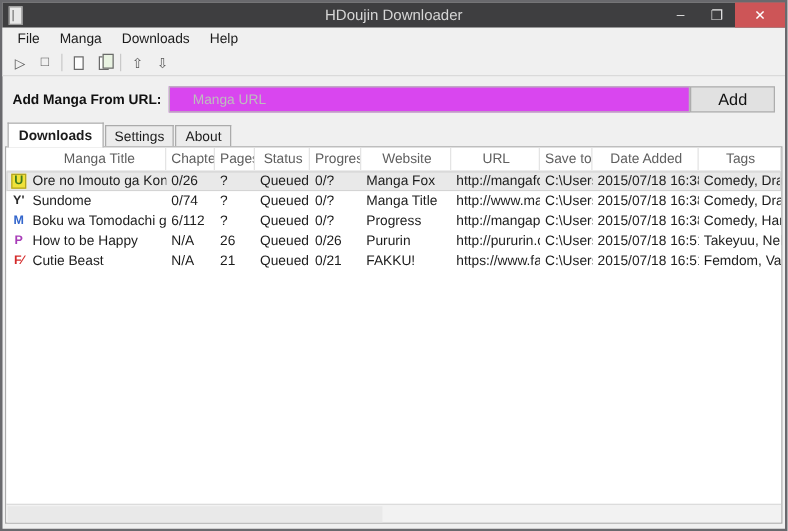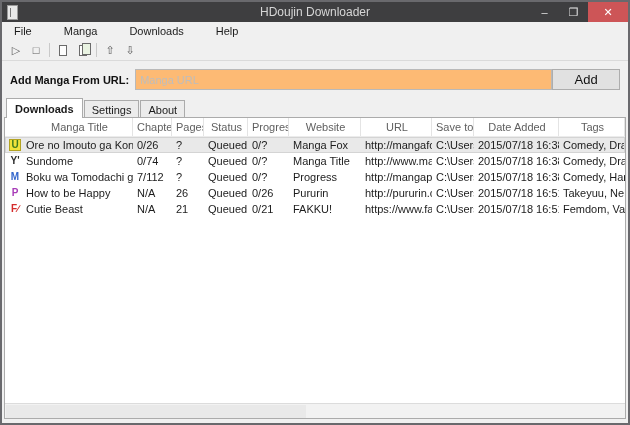--- a/index.html
+++ b/index.html
@@ -12,38 +12,38 @@
   .titlebar { height:20px; background:#3e3e40; display:flex; align-items:center; position:relative; flex:0 0 auto; }
   .app-icon { width:11px; height:15px; background:#e8e8e8; border:1px solid #9a9a9a; margin-left:5px; position:relative; }
   .app-icon::after { content:""; position:absolute; left:2px; top:2px; width:5px; height:9px; border-left:1px solid #777; }
   .title-text { position:absolute; left:0; right:0; text-align:center; color:#d6d6d6; font-size:12px; }
   .cap-btns { margin-left:auto; display:flex; height:100%; align-items:stretch; z-index:2; }
   .cap-btn { width:29px; display:flex; align-items:center; justify-content:center;
              color:#e3e3e3; font-size:11px; cursor:default; }
   .cap-close { width:40px; background:#cd5557; color:#fff; }
 
   
-  .menubar { height:18px; background:#f0f0f0; display:flex; align-items:center; padding-left:4px; flex:0 0 auto;gap:16px; }
+  .menubar { height:18px; background:#f0f0f0; display:flex; align-items:center; padding-left:4px; flex:0 0 auto; }
   .menu-item { font-size:11px; color:#1b1b1b; padding:2px 8px; }
 
   
   .toolbar { height:21px; background:#f0f0f0; display:flex; align-items:center; padding-left:4px;
              border-bottom:1px solid #dadada; flex:0 0 auto; }
   .tool-btn { width:20px; height:18px; display:flex; align-items:center; justify-content:center;
               color:#5a5a5a; font-size:11px; }
   .tool-sep { width:1px; height:14px; background:#c9c9c9; margin:0 3px; }
   .doc-shape { width:8px; height:11px; border:1px solid #6a6a6a; background:#fdfdfd; position:relative; }
   .doc-shape.stack::after { content:""; position:absolute; left:2px; top:-3px; width:7px; height:10px;
                             border:1px solid #6a6a6a; background:#e9f3e2; }
 
   
   .addbar { height:37px; display:flex; align-items:center; padding:0 8px; flex:0 0 auto; }
   .add-label { font-size:11px; font-weight:bold; color:#111; white-space:nowrap; }
-  .add-input { margin-left:6px; width:425px; height:21px; border:1px solid #b9b9b9; background:#fdba74;
-               font-family:"Liberation Sans", sans-serif; font-size:11px; color:#222; padding:0 4px; }
+  .add-input { margin-left:6px; width:425px; height:21px; border:1px solid #b9b9b9; background:#d946ef;
+               font-family:"Liberation Sans", sans-serif; font-size:11px; color:#222; padding:0 18px; }
   .add-input::placeholder { color:#bdbdbd; }
   .add-btn { width:69px; height:21px; background:#e1e1e1; border:1px solid #adadad;
              font-family:"Liberation Sans", sans-serif; font-size:13px; color:#111; }
 
   
   .tabstrip { display:flex; align-items:flex-end; padding-left:4px; height:19px; flex:0 0 auto; }
   .tab { font-size:11px; color:#1b1b1b; padding:3px 7px 2px; border:1px solid #ababab; border-bottom:none;
          background:#ececec; margin-right:1px; position:relative; top:1px; }
   .tab.active { background:#fff; font-weight:bold; padding:4px 8px 3px; z-index:3; }
 
@@ -159,21 +159,21 @@
       <div class="cell">C:\Users...</div>
       <div class="cell">2015/07/18 16:38:37</div>
       <div class="cell">Comedy, Dra...</div>
     </div>
 
     <div class="grid row">
       <div class="cell">
         <span class="favicon" style="color:#3366cc;">M</span>
         <span>Boku wa Tomodachi ga S...</span>
       </div>
-      <div class="cell">7/112</div>
+      <div class="cell">6/112</div>
       <div class="cell">?</div>
       <div class="cell">Queued</div>
       <div class="cell">0/?</div>
       <div class="cell">Progress</div>
       <div class="cell">http://mangapar...</div>
       <div class="cell">C:\Users...</div>
       <div class="cell">2015/07/18 16:38:48</div>
       <div class="cell">Comedy, Har...</div>
     </div>
 

